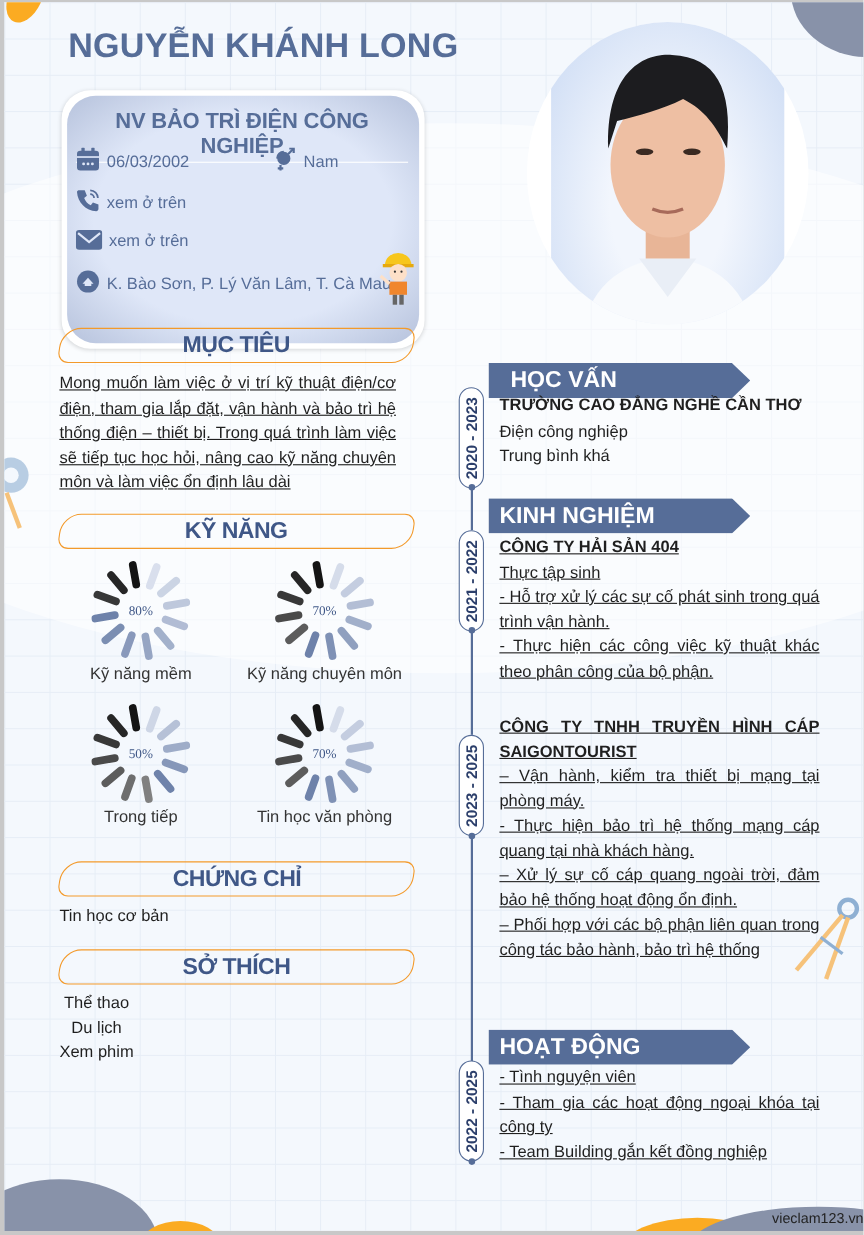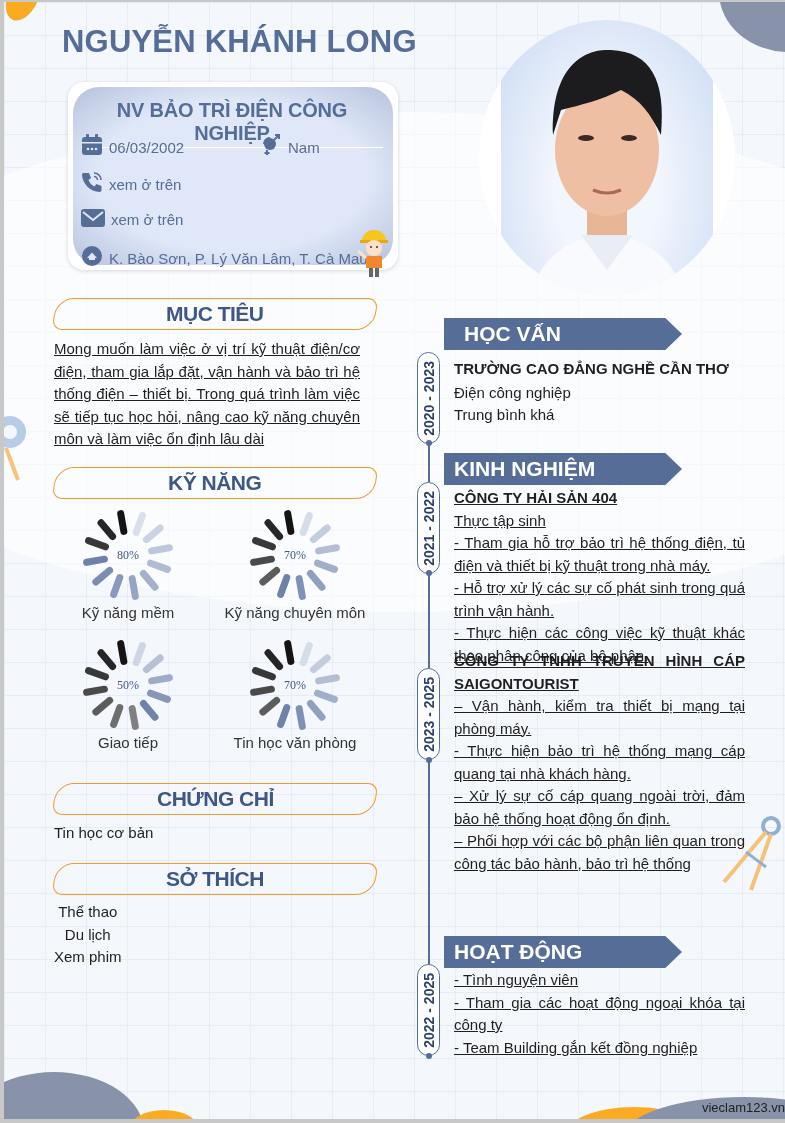--- a/index.html
+++ b/index.html
@@ -17,22 +17,22 @@
       linear-gradient(90deg, #e6edf6 1px, transparent 1px);
     background-size: 41px 33px;
     overflow: hidden;
   }
   .deco { position: absolute; border-radius: 50%; }
   .name {
     position: absolute; left: 58px; top: 22px;
     font-size: 31px; font-weight: bold; color: #566d98; letter-spacing: 0.2px;
   }
   .card {
-    position: absolute; left: 64px; top: 80px; width: 330px; height: 188px;
-    border-radius: 16px; background: #fff; padding: 5px;
+    position: absolute; left: 52px; top: 80px; width: 330px; height: 235px;
+    border-radius: 26px; background: #fff; padding: 5px;
     box-shadow: 0 1px 4px rgba(0,0,0,0.15);
   }
   .card-inner {
     width: 100%; height: 100%; border-radius: 26px;
     background: radial-gradient(ellipse at center, #dfe7f8 60%, #b6c2dc 100%);
     position: relative;
   }
   .card-title {
     position: absolute; left: 8px; top: 12px; width: 302px;
     font-size: 20px; color: #566d98; font-weight: bold; text-align: center;
@@ -261,21 +261,21 @@
           <line x1="36.791516560183936" y1="67.5526228988618" x2="30.63515398032189" y2="84.46709007300814" stroke-width="7" stroke-linecap="round" stroke="rgb(110,110,110)"></line>
           <line x1="49.16755626400632" y1="68.63538607229299" x2="52.293223462011056" y2="86.36192562651274" stroke-width="7" stroke-linecap="round" stroke="rgb(128,128,128)"></line>
           <line x1="60.42690263247694" y1="63.38506663485548" x2="71.99707960683465" y2="77.17386661099708" stroke-width="7" stroke-linecap="round" stroke="rgb(110,130,170)"></line>
           <line x1="67.5526228988618" y1="53.20848343981605" x2="84.46709007300815" y2="59.36484601967808" stroke-width="7" stroke-linecap="round" stroke="rgb(134,151,185)"></line>
           <line x1="68.63538607229299" y1="40.83244373599368" x2="86.36192562651274" y2="37.706776537988944" stroke-width="7" stroke-linecap="round" stroke="rgb(158,172,200)"></line>
           <line x1="63.38506663485548" y1="29.57309736752306" x2="77.17386661099708" y2="18.002920393165358" stroke-width="7" stroke-linecap="round" stroke="rgb(182,193,215)"></line>
           <line x1="53.208483439816064" y1="22.447377101138205" x2="59.36484601967812" y2="5.532909926991863" stroke-width="7" stroke-linecap="round" stroke="rgb(206,214,230)"></line>
         </svg>
       <div class="pct">50%</div>
     </div>
-    <div class="lbl">Giao tiếp</div>
+    <div class="lbl">Trong tiếp</div>
   </div>
   <div class="skill" style="left:216px;top:638px;">
     <div class="spinner">
       <svg class="spin-svg" width="90" height="90" viewBox="0 0 90 90">
           <line x1="40.83244373599367" y1="21.36461392770701" x2="37.70677653798893" y2="3.638074373487264" stroke-width="7" stroke-linecap="round" stroke="rgb(20,20,20)"></line>
           <line x1="29.573097367523054" y1="26.614933365144527" x2="18.002920393165347" y2="12.826133389002926" stroke-width="7" stroke-linecap="round" stroke="rgb(38,38,38)"></line>
           <line x1="22.4473771011382" y1="36.79151656018395" x2="5.532909926991849" y2="30.635153980321906" stroke-width="7" stroke-linecap="round" stroke="rgb(56,56,56)"></line>
           <line x1="21.36461392770701" y1="49.16755626400633" x2="3.638074373487264" y2="52.29322346201108" stroke-width="7" stroke-linecap="round" stroke="rgb(74,74,74)"></line>
           <line x1="26.614933365144527" y1="60.42690263247694" x2="12.826133389002926" y2="71.99707960683465" stroke-width="7" stroke-linecap="round" stroke="rgb(92,92,92)"></line>
           <line x1="36.791516560183936" y1="67.5526228988618" x2="30.63515398032189" y2="84.46709007300814" stroke-width="7" stroke-linecap="round" stroke="rgb(110,130,170)"></line>
@@ -302,40 +302,39 @@
   <div class="body-text" style="left:50px;top:899px;">
     <div>Thể thao</div>
     <div>Du lịch</div>
     <div>Xem phim</div>
   </div>
 
   <div class="timeline-line" style="top:440px;height:40px;"></div>
   <div class="timeline-line" style="top:572px;height:94px;"></div>
   <div class="timeline-line" style="top:758px;height:205px;"></div>
 
-  <div class="rhead" style="top:316px;padding-left:20px;">HỌC VẤN</div>
+  <div class="rhead" style="top:328px;padding-left:20px;">HỌC VẤN</div>
   <div class="pill" style="top:350px;height:92px;">
     <span>2020 - 2023</span>
   </div>
   <div class="dot" style="top:438px;"></div>
   <div class="rtext" style="top:356px;">
     <div class="b">TRƯỜNG CAO ĐẲNG NGHỀ CẦN THƠ</div>
     <div style="margin-top:1px;">Điện công nghiệp</div>
     <div>Trung bình khá</div>
   </div>
 
   <div class="rhead" style="top:451px;">KINH NGHIỆM</div>
   <div class="pill" style="top:480px;height:92px;">
     <span>2021 - 2022</span>
   </div>
   <div class="dot" style="top:568px;"></div>
   <div class="rtext justify" style="top:485px;">
     <div class="b">CÔNG TY HẢI SẢN 404</div>
     <div>Thực tập sinh</div>
-    <div>- Tham gia hỗ trợ bảo trì hệ thống điện, tủ điện và thiết bị kỹ thuật trong nhà máy.</div>
     <div>- Hỗ trợ xử lý các sự cố phát sinh trong quá trình vận hành.</div>
     <div>- Thực hiện các công việc kỹ thuật khác theo phân công của bộ phận.</div>
   </div>
 
   <div class="pill" style="top:666px;height:92px;">
     <span>2023 - 2025</span>
   </div>
   <div class="dot" style="top:755px;"></div>
   <div class="rtext justify" style="top:648px;">
     <div class="b" style="text-align-last:left;">CÔNG TY TNHH TRUYỀN HÌNH CÁP SAIGONTOURIST</div>

